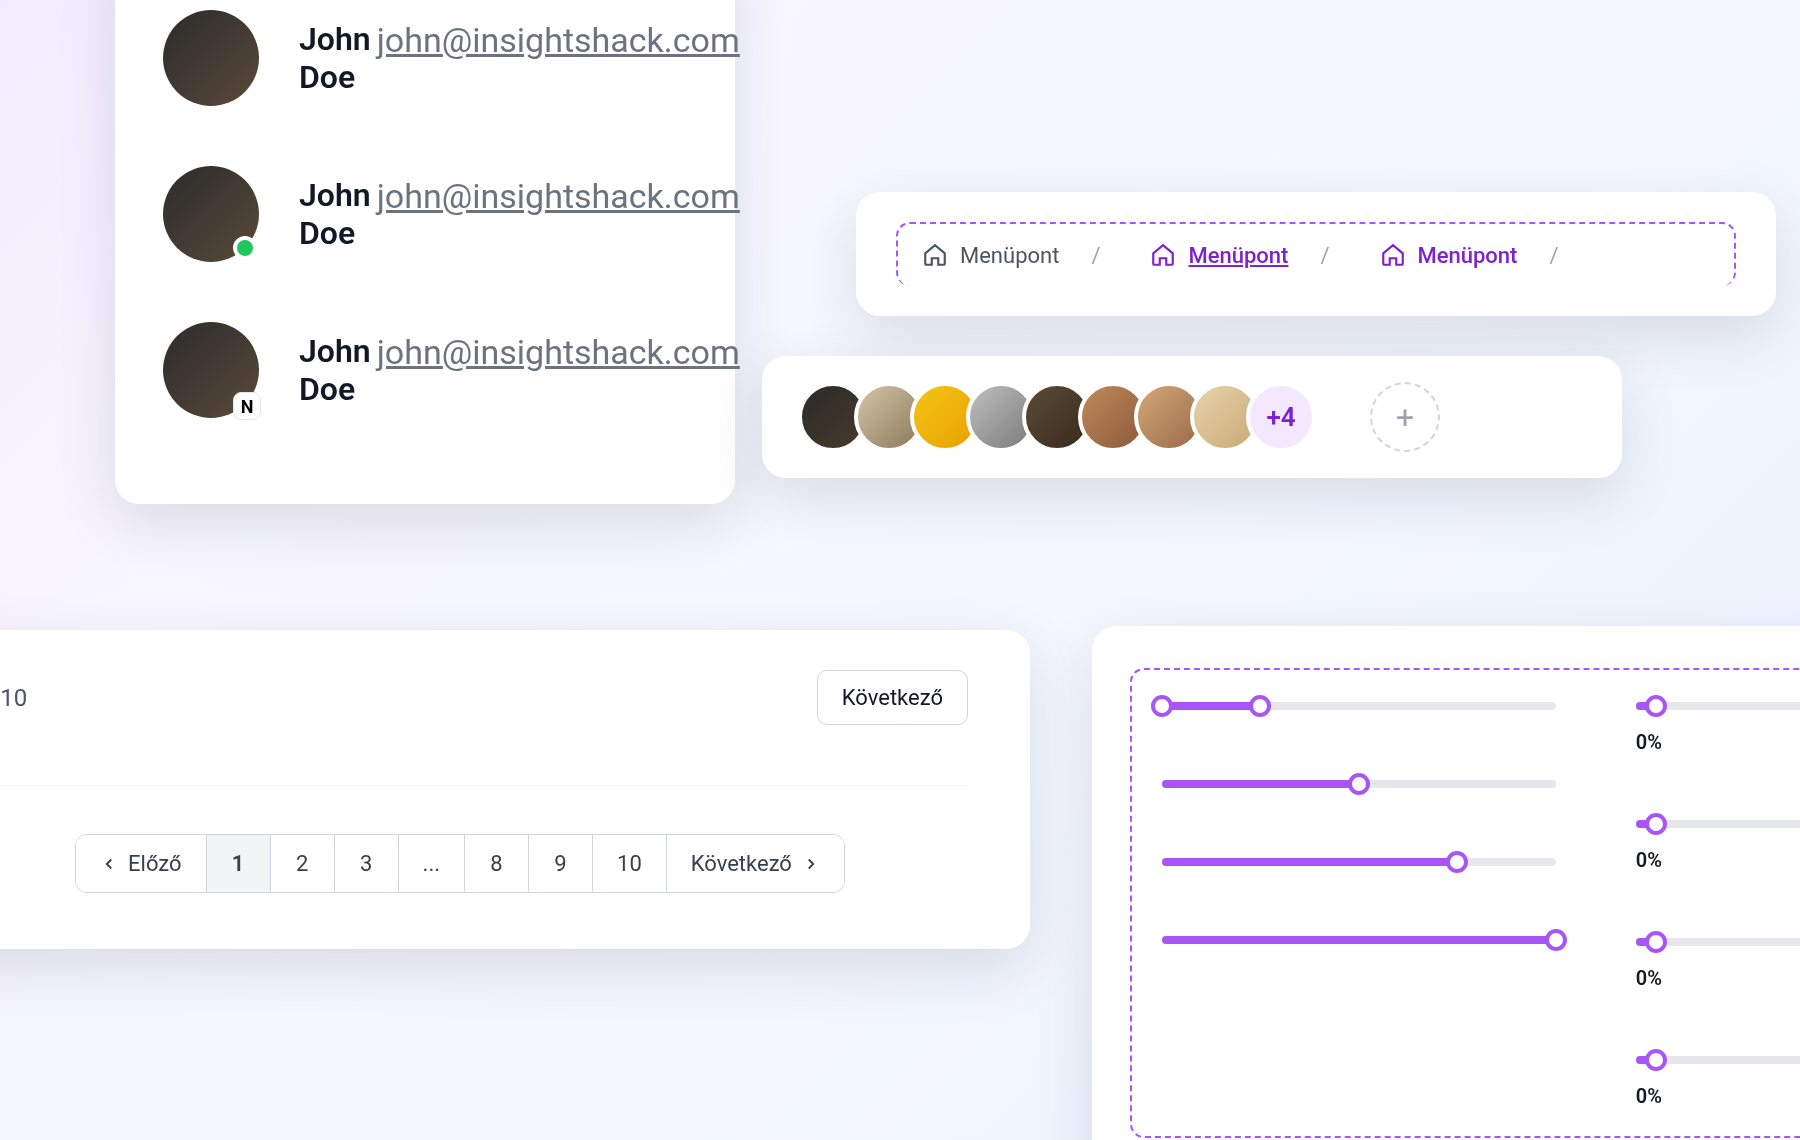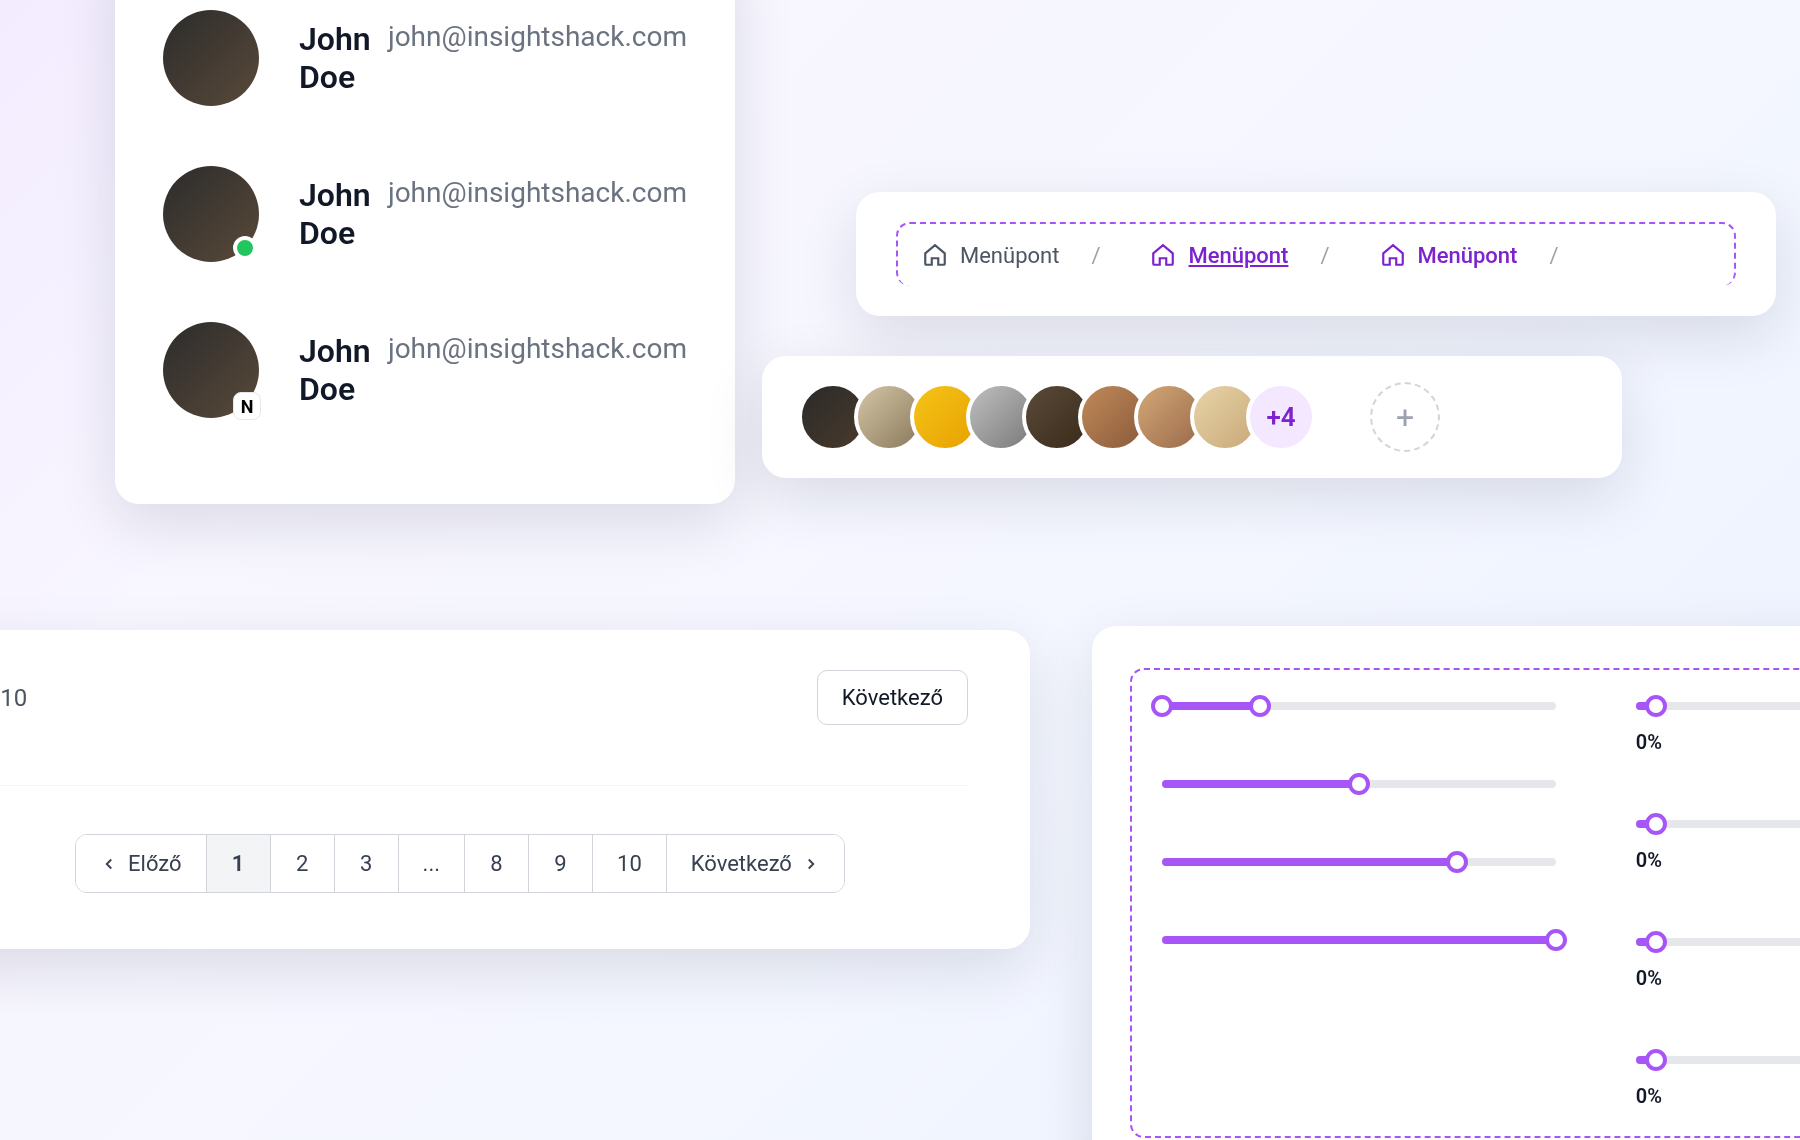--- a/index.html
+++ b/index.html
@@ -20,21 +20,21 @@
 
   
   .contacts{left:115px;top:-60px;width:620px;padding:40px 48px 56px;}
   .contact{display:flex;align-items:center;gap:40px;padding:30px 0;}
   .avatar-wrap{position:relative;width:96px;height:96px;flex:none;}
   .avatar-lg{width:96px;height:96px;border-radius:50%;background:linear-gradient(135deg,#2b2b2b,#5a4a3a);}
   .badge-dot{position:absolute;right:2px;bottom:2px;width:24px;height:24px;border-radius:50%;background:#22c55e;border:4px solid #fff;}
   .badge-app{position:absolute;right:-2px;bottom:-2px;width:28px;height:28px;border-radius:8px;background:#fff;border:1px solid #e5e7eb;display:flex;align-items:center;justify-content:center;font-weight:700;font-size:18px;color:#000;}
   .contact-text{display:flex;gap:6px;}
   .contact-name{font-size:32px;font-weight:600;color:var(--gray-900);}
-  .contact-email{font-size:28px;color:var(--gray-500);}
+  .contact-email{font-size:34px;color:var(--gray-500);text-decoration:underline;}
 
   
   .breadcrumbs{left:856px;top:192px;width:920px;padding:30px 40px;}
   .bc-row{display:flex;gap:50px;border:2px dashed var(--purple-light);border-radius:14px;padding:18px 24px;border-bottom:none;}
   .bc-item{display:flex;align-items:center;gap:12px;}
   .bc-item.plain .bc-label{color:var(--gray-600);}
   .bc-item.active .bc-label{color:var(--purple);text-decoration:underline;font-weight:500;}
   .bc-item.alt .bc-label{color:var(--purple);font-weight:500;}
   .bc-label{font-size:22px;}
   .bc-sep{color:var(--gray-400);font-size:22px;margin-left:20px;}

